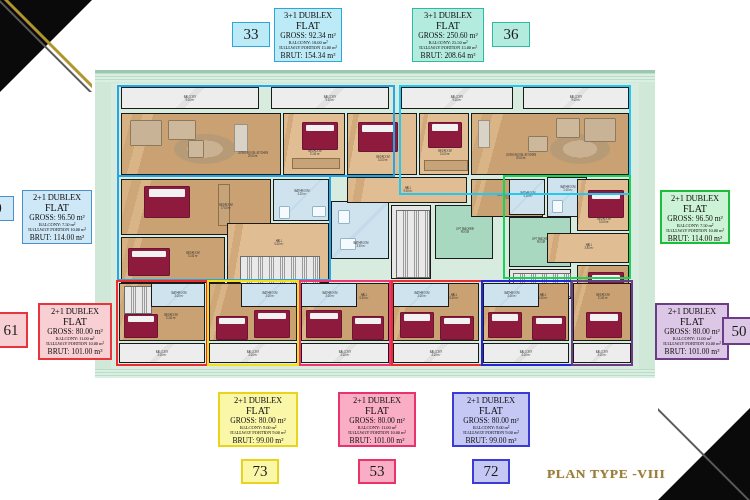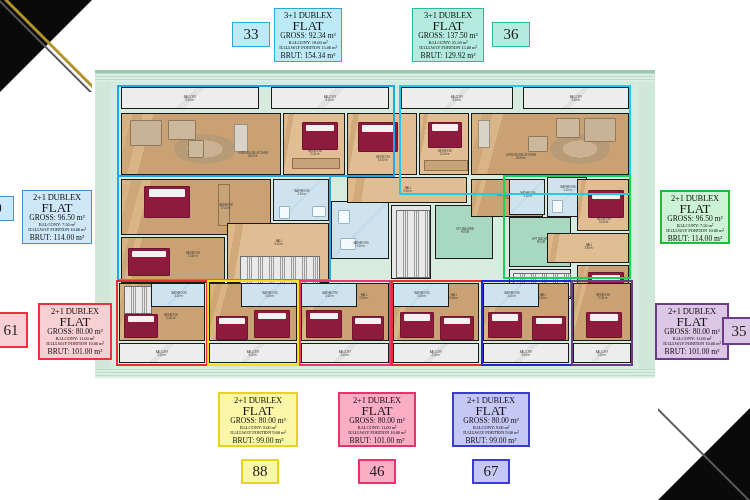--- a/index.html
+++ b/index.html
@@ -58,21 +58,21 @@
   .fix{position:absolute;background:#f4fafd;border:0.5px solid #93b3c6;border-radius:1px;}
   .kit{position:absolute;background:#d9d2c6;border:0.5px solid #9a9183;}
 
   
   .unit{position:absolute;box-sizing:border-box;pointer-events:none;}
 
   
   .card{position:absolute;box-sizing:border-box;text-align:center;
     font-family:"Liberation Serif",serif;color:#111;padding:2px 3px;}
   .card .t1{font-size:8.5px;line-height:9.5px;font-weight:400;letter-spacing:-.2px;}
-  .card .t2{font-size:13px;line-height:9.5px;}
+  .card .t2{font-size:10px;line-height:9.5px;}
   .card .g{font-size:7.6px;line-height:9px;margin-top:1px;}
   .card .s{font-size:4.6px;line-height:5.4px;letter-spacing:-.1px;}
   .card .b{font-size:7.6px;line-height:9px;}
 
   .badge{position:absolute;box-sizing:border-box;display:flex;align-items:center;
     justify-content:center;font-family:"Liberation Serif",serif;font-size:15px;color:#1a1a1a;}
 
   #plan-title{position:absolute;left:547px;top:466px;font-family:"Liberation Serif",serif;
     font-size:13.5px;letter-spacing:.6px;color:#9a7d3a;font-weight:700;
     text-shadow:0 0 1px rgba(154,125,58,.5);}
@@ -286,24 +286,24 @@
     <div class="t2">FLAT</div>
     <div class="g">GROSS: 92.34 m²</div>
     <div class="s">BALCONY: 18.00 m²</div>
     <div class="s">HALLWAY PORTION 15.00 m²</div>
     <div class="b">BRUT: 154.34 m²</div>
   </div>
 
   <div class="card" id="card-82" style="left:412px;top:8px;width:72px;height:54px;background:#b3ecdf;border:1.6px solid #2bbba3;">
     <div class="t1">3+1 DUBLEX</div>
     <div class="t2">FLAT</div>
-    <div class="g">GROSS: 137.50 m²</div>
+    <div class="g">GROSS: 250.60 m²</div>
     <div class="s">BALCONY: 25.50 m²</div>
     <div class="s">HALLWAY PORTION 15.00 m²</div>
-    <div class="b">BRUT: 129.92 m²</div>
+    <div class="b">BRUT: 208.64 m²</div>
   </div>
   <div class="badge" id="badge-82" style="left:492px;top:22px;width:38px;height:25px;background:#b3ecdf;border:1.6px solid #2bbba3;">
       <span>36</span>
     </div>
 
   <div class="badge" id="badge-90" style="left:-18px;top:196px;width:32px;height:25px;background:#cfe8f8;border:1.6px solid #4a90c8;">
       <span>0</span>
     </div>
   <div class="card" id="card-90" style="left:22px;top:190px;width:70px;height:54px;background:#cfe8f8;border:1.6px solid #4a90c8;">
     <div class="t1">2+1 DUBLEX</div>
@@ -337,59 +337,60 @@
 
   <div class="card" id="card-85" style="left:655px;top:303px;width:74px;height:57px;background:#ddc7e6;border:2px solid #6b3d86;">
     <div class="t1">2+1 DUBLEX</div>
     <div class="t2">FLAT</div>
     <div class="g">GROSS: 80.00 m²</div>
     <div class="s">BALCONY: 11.00 m²</div>
     <div class="s">HALLWAY PORTION 10.00 m²</div>
     <div class="b">BRUT: 101.00 m²</div>
   </div>
   <div class="badge" id="badge-85" style="left:722px;top:317px;width:34px;height:28px;background:#ddc7e6;border:2px solid #6b3d86;">
-      <span>35</span>
+      <span>50</span>
     </div>
 
   <div class="card" id="card-88" style="left:218px;top:392px;width:80px;height:55px;background:#fbf7a8;border:2px solid #e8d41c;">
     <div class="t1">2+1 DUBLEX</div>
     <div class="t2">FLAT</div>
     <div class="g">GROSS: 80.00 m²</div>
     <div class="s">BALCONY: 9.00 m²</div>
     <div class="s">HALLWAY PORTION 9.00 m²</div>
     <div class="b">BRUT: 99.00 m²</div>
   </div>
   <div class="badge" id="badge-88" style="left:241px;top:459px;width:38px;height:25px;background:#fbf7a8;border:2px solid #e8d41c;">
-      <span>88</span>
+      <span>73</span>
     </div>
 
   <div class="card" id="card-87" style="left:338px;top:392px;width:78px;height:55px;background:#f9aec6;border:2px solid #e8336b;">
     <div class="t1">2+1 DUBLEX</div>
     <div class="t2">FLAT</div>
     <div class="g">GROSS: 80.00 m²</div>
     <div class="s">BALCONY: 11.00 m²</div>
     <div class="s">HALLWAY PORTION 10.00 m²</div>
     <div class="b">BRUT: 101.00 m²</div>
   </div>
   <div class="badge" id="badge-87" style="left:358px;top:459px;width:38px;height:25px;background:#f9aec6;border:2px solid #e8336b;">
-      <span>46</span>
+      <span>53</span>
     </div>
 
   <div class="card" id="card-86" style="left:452px;top:392px;width:78px;height:55px;background:#c5c8f5;border:2px solid #3b3bd6;">
     <div class="t1">2+1 DUBLEX</div>
     <div class="t2">FLAT</div>
     <div class="g">GROSS: 80.00 m²</div>
     <div class="s">BALCONY: 9.00 m²</div>
     <div class="s">HALLWAY PORTION 9.00 m²</div>
     <div class="b">BRUT: 99.00 m²</div>
   </div>
   <div class="badge" id="badge-86" style="left:472px;top:459px;width:38px;height:25px;background:#c5c8f5;border:2px solid #3b3bd6;">
-      <span>67</span>
-    </div>
-
+      <span>72</span>
+    </div>
+
+  <div id="plan-title">PLAN TYPE -VIII</div>
 
   <div class="corner" id="corner-tl">
     <div class="blk"></div>
     <div class="gold2"></div>
     <div class="gold"></div>
   </div>
   <div class="corner" id="corner-br">
     <div class="blk"></div>
     <div class="gold2"></div>
     <div class="gold"></div>

